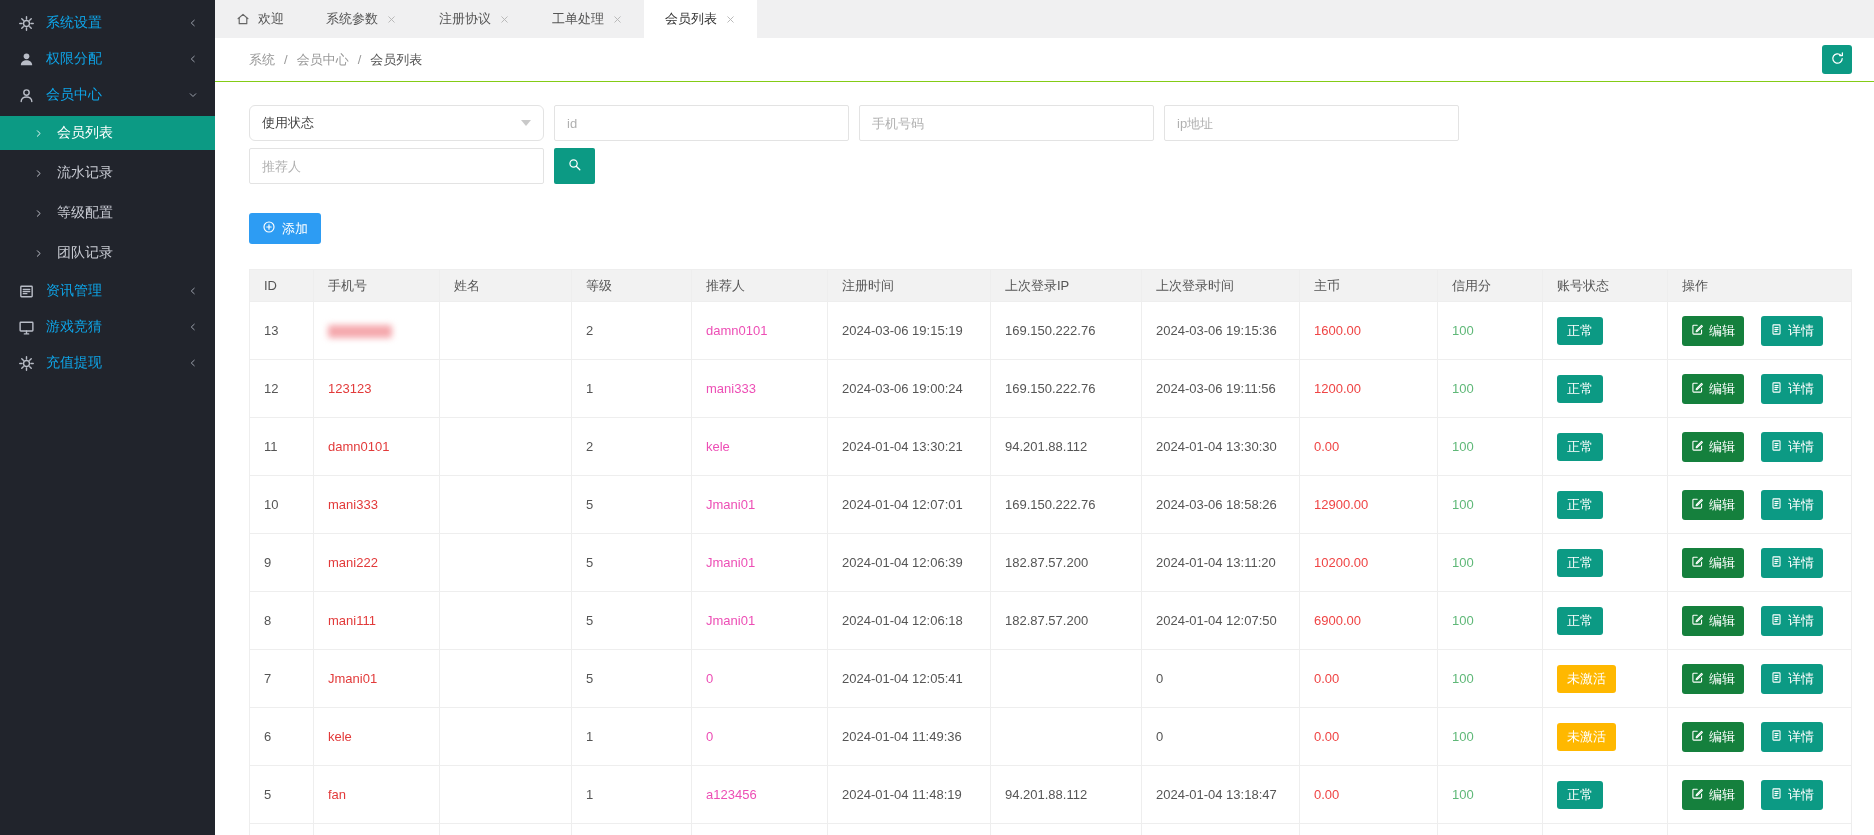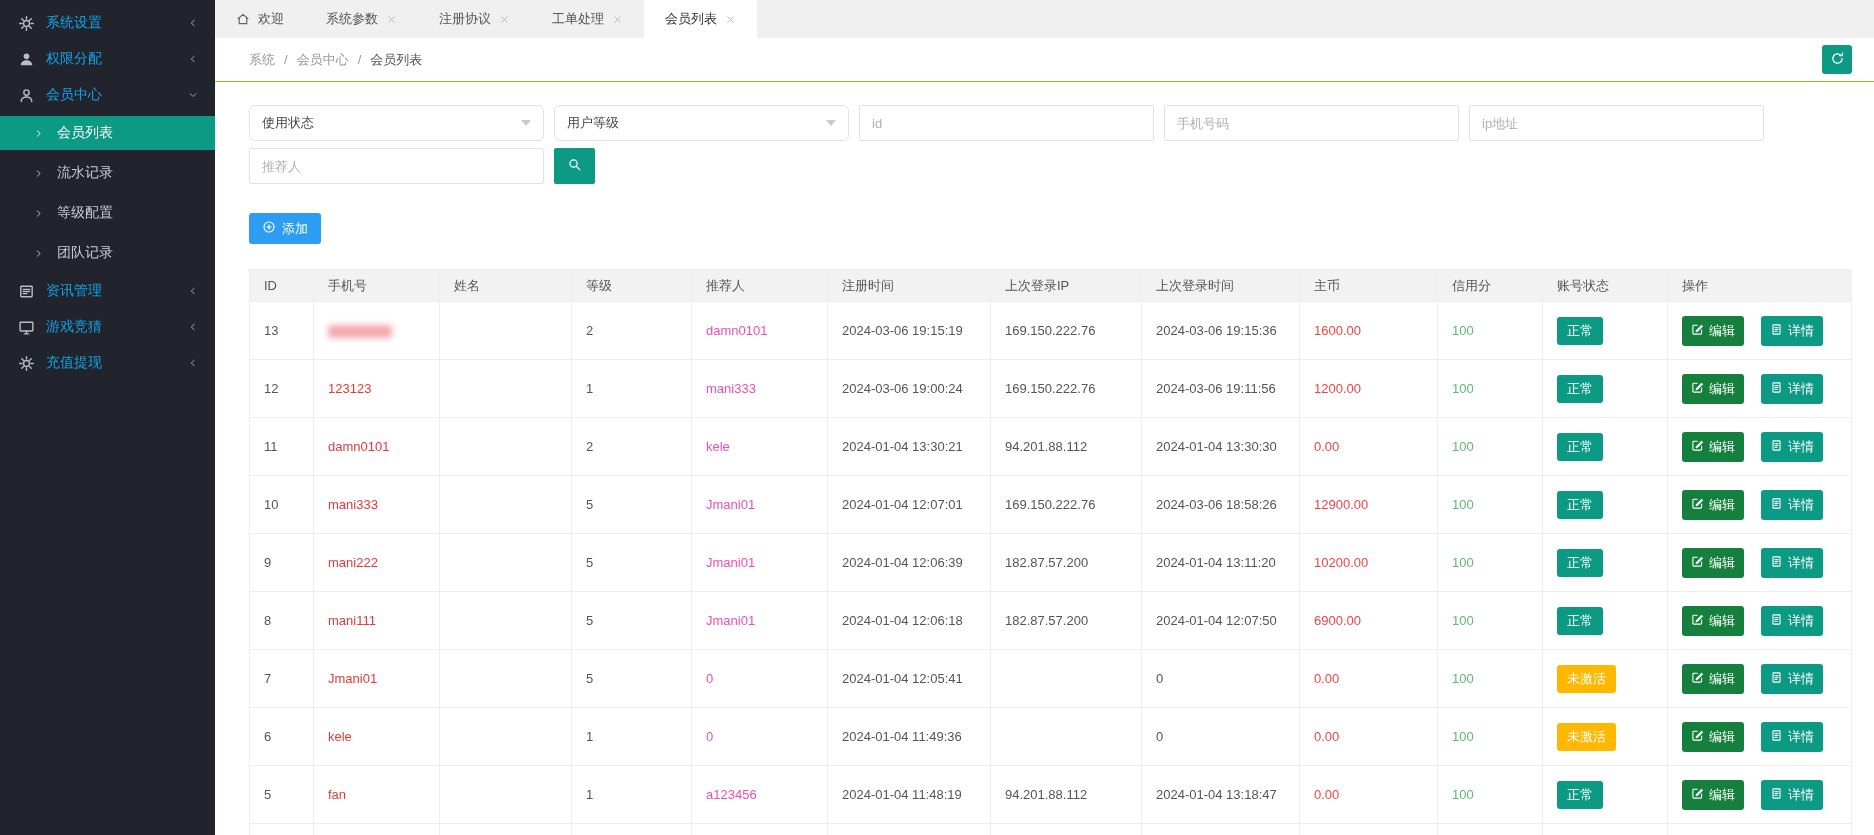--- a/index.html
+++ b/index.html
@@ -263,24 +263,20 @@
             </svg></span>
         </button>
     </div>
 
     <div class="content">
       <div class="filter-row">
         <div class="f-select">
           <span>使用状态</span>
           <span class="tri"></span>
         </div>
-        <div class="f-select">
-          <span>用户等级</span>
-          <span class="tri"></span>
-        </div>
         <input class="f-input" placeholder="id" style="">
         <input class="f-input" placeholder="手机号码" style="">
         <input class="f-input" placeholder="ip地址" style="">
       </div>
       <div class="filter-row">
         <input class="f-input" placeholder="推荐人" style="">
         <button class="search-btn">
             <span id="search-icon"><svg viewBox="0 0 24 24" fill="none" stroke="currentColor" stroke-width="2" stroke-linecap="round" stroke-linejoin="round">
                 <circle cx="10.5" cy="10.5" r="5.8"></circle>
                 <path d="M14.8 14.8L20.5 20.5"></path>

